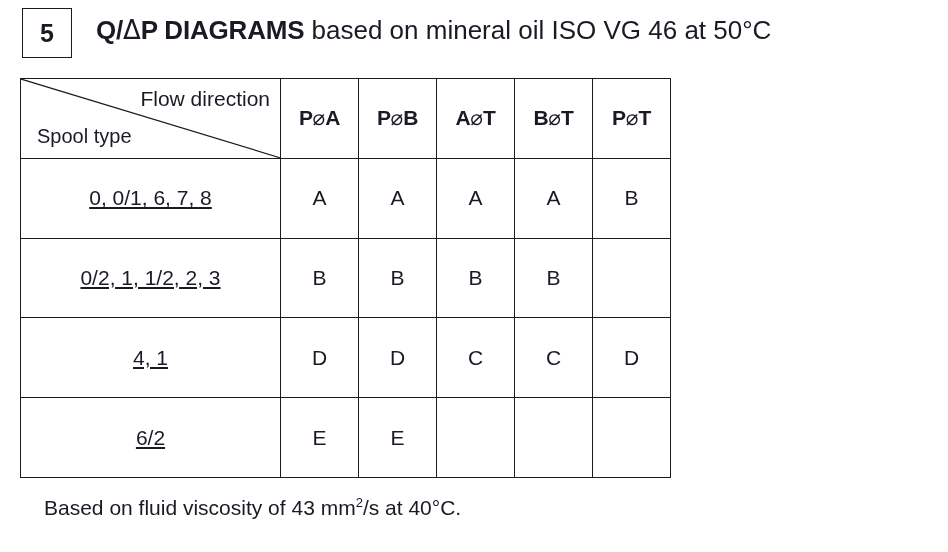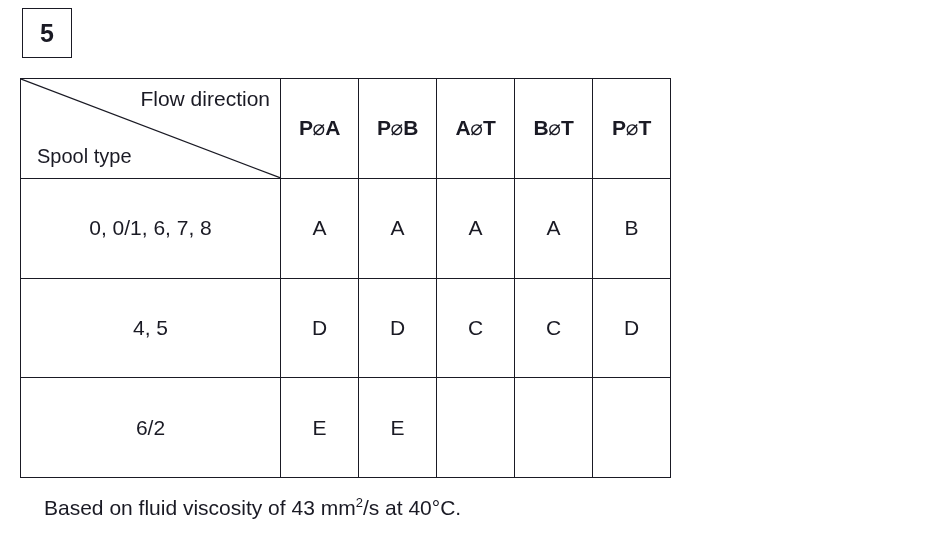--- a/index.html
+++ b/index.html
@@ -125,20 +125,21 @@
   .dir-header .slash-o {
     font-weight: normal;
     font-family: "DejaVu Sans", sans-serif;
     letter-spacing: 0;
   }
 
   .row-label {
     text-align: left;
     padding-left: 16px;
     white-space: nowrap;
+    text-decoration: underline;
   }
 
   
   .footer-note {
     position: absolute;
     left: 20px;
     top: 494px;
     font-size: 21px;
     line-height: 28px;
     white-space: nowrap;
@@ -149,20 +150,23 @@
     vertical-align: super;
     line-height: 0;
   }
 </style>
 </head>
 <body>
 
 <div class="header-row">
   <div class="section-number-box">
     <span>5</span>
+  </div>
+  <div class="title-line">
+    <span class="title-strong"><span>Q/</span><span class="delta">Δ</span><span>P DIAGRAMS</span></span><span class="title-rest"> based on mineral oil ISO VG 46 at 50°C</span>
   </div>
 </div>
 
 <table class="spool-table">
   <colgroup>
     <col class="col-spool">
     <col class="col-dir">
     <col class="col-dir">
     <col class="col-dir">
     <col class="col-dir">
@@ -186,23 +190,31 @@
 
     <tr>
       <td class="row-label">0, 0/1, 6, 7, 8</td>
       <td>A</td>
       <td>A</td>
       <td>A</td>
       <td>A</td>
       <td>B</td>
     </tr>
 
-
-    <tr>
-      <td class="row-label">4, 5</td>
+    <tr>
+      <td class="row-label">0/2, 1, 1/2, 2, 3</td>
+      <td>B</td>
+      <td>B</td>
+      <td>B</td>
+      <td>B</td>
+      <td></td>
+    </tr>
+
+    <tr>
+      <td class="row-label">4, 1</td>
       <td>D</td>
       <td>D</td>
       <td>C</td>
       <td>C</td>
       <td>D</td>
     </tr>
 
     <tr>
       <td class="row-label">6/2</td>
       <td>E</td>

